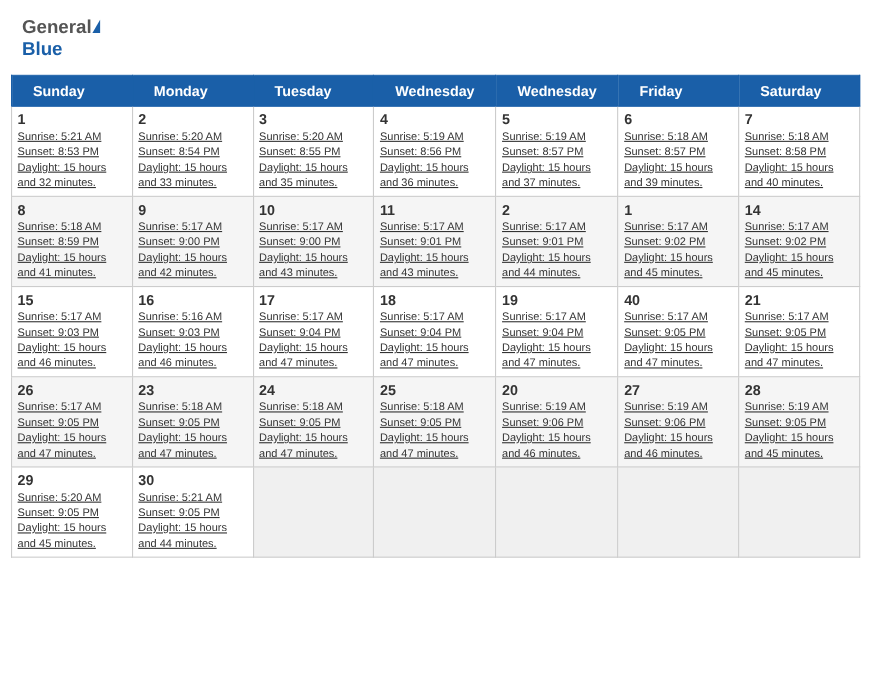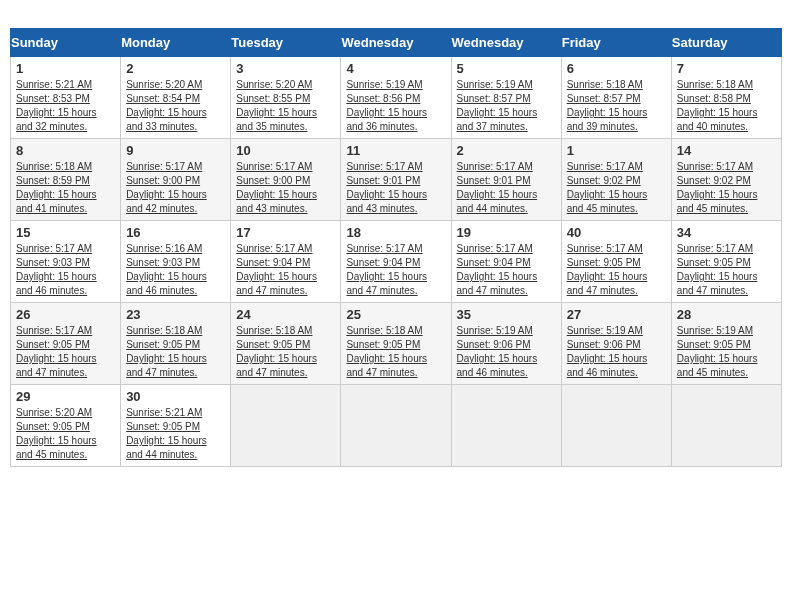--- a/index.html
+++ b/index.html
@@ -37,21 +37,21 @@
     .calendar {
       width: 100%;
       border-collapse: collapse;
       border: 1px solid #ccc;
     }
     .calendar th {
       background-color: #1a5fa8;
       color: #fff;
       font-size: 13px;
       font-weight: bold;
-      padding: 6px 0;
+      padding: 6px 19px;
       text-align: left;
       border: 1px solid #1a5fa8;
     }
     .calendar td {
       vertical-align: top;
       padding: 4px 5px;
       border: 1px solid #ccc;
       font-size: 10px;
       color: #333;
       background: #fff;
@@ -100,20 +100,29 @@
       border-bottom: 12px solid #1a5fa8;
       vertical-align: middle;
       position: relative;
       top: -1px;
     }
   </style>
 </head>
 <body>
 
 <div class="header-area">
+  <div class="logo">
+    <div class="logo-row">
+      <span class="logo-text-general">General</span>
+      <span class="logo-shape"></span>
+    </div>
+    <div>
+      <span class="logo-text-blue">Blue</span>
+    </div>
+  </div>
 </div>
 
 <table class="calendar">
   <thead>
     <tr>
       <th>Sunday</th>
       <th>Monday</th>
       <th>Tuesday</th>
       <th>Wednesday</th>
       <th>Wednesday</th>
@@ -204,21 +213,21 @@
       </td>
       <td>
         <span class="day-number">19</span>
         <div class="day-info">Sunrise: 5:17 AM<br>Sunset: 9:04 PM<br>Daylight: 15 hours and 47 minutes.</div>
       </td>
       <td>
         <span class="day-number">40</span>
         <div class="day-info">Sunrise: 5:17 AM<br>Sunset: 9:05 PM<br>Daylight: 15 hours and 47 minutes.</div>
       </td>
       <td>
-        <span class="day-number">34</span>
+        <span class="day-number">21</span>
         <div class="day-info">Sunrise: 5:17 AM<br>Sunset: 9:05 PM<br>Daylight: 15 hours and 47 minutes.</div>
       </td>
     </tr>
 
     <tr class="row-shaded">
       <td>
         <span class="day-number">26</span>
         <div class="day-info">Sunrise: 5:17 AM<br>Sunset: 9:05 PM<br>Daylight: 15 hours and 47 minutes.</div>
       </td>
       <td>
@@ -227,21 +236,21 @@
       </td>
       <td>
         <span class="day-number">24</span>
         <div class="day-info">Sunrise: 5:18 AM<br>Sunset: 9:05 PM<br>Daylight: 15 hours and 47 minutes.</div>
       </td>
       <td>
         <span class="day-number">25</span>
         <div class="day-info">Sunrise: 5:18 AM<br>Sunset: 9:05 PM<br>Daylight: 15 hours and 47 minutes.</div>
       </td>
       <td>
-        <span class="day-number">35</span>
+        <span class="day-number">20</span>
         <div class="day-info">Sunrise: 5:19 AM<br>Sunset: 9:06 PM<br>Daylight: 15 hours and 46 minutes.</div>
       </td>
       <td>
         <span class="day-number">27</span>
         <div class="day-info">Sunrise: 5:19 AM<br>Sunset: 9:06 PM<br>Daylight: 15 hours and 46 minutes.</div>
       </td>
       <td>
         <span class="day-number">28</span>
         <div class="day-info">Sunrise: 5:19 AM<br>Sunset: 9:05 PM<br>Daylight: 15 hours and 45 minutes.</div>
       </td>

